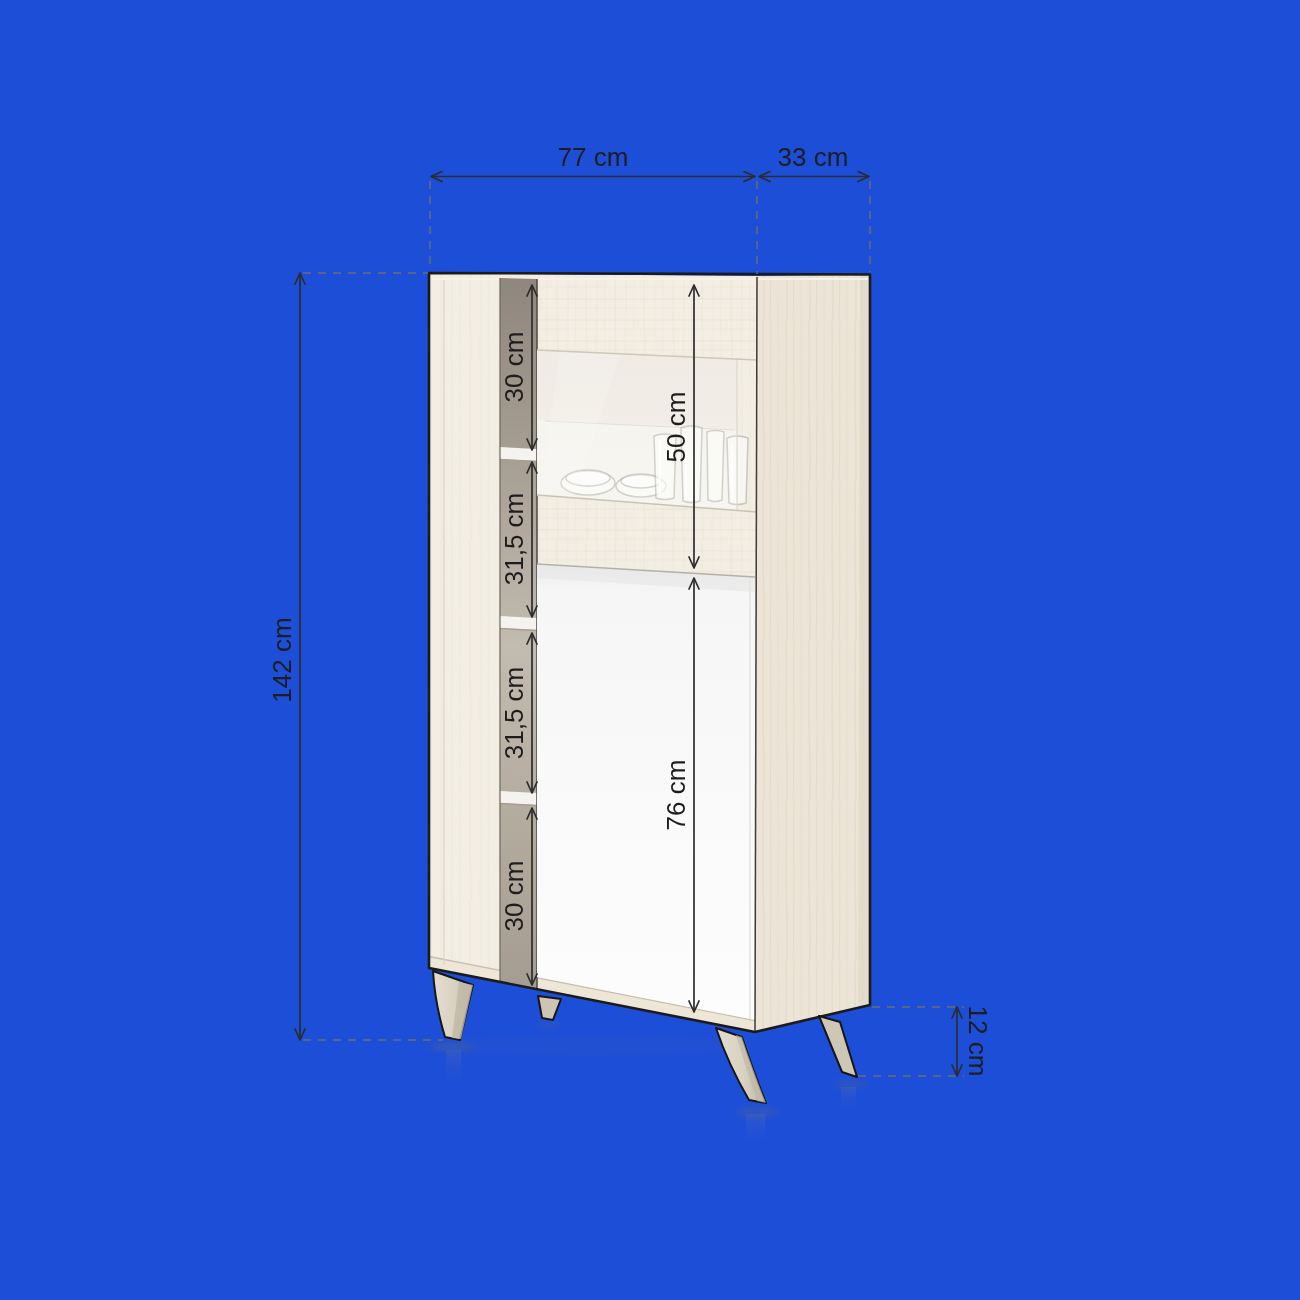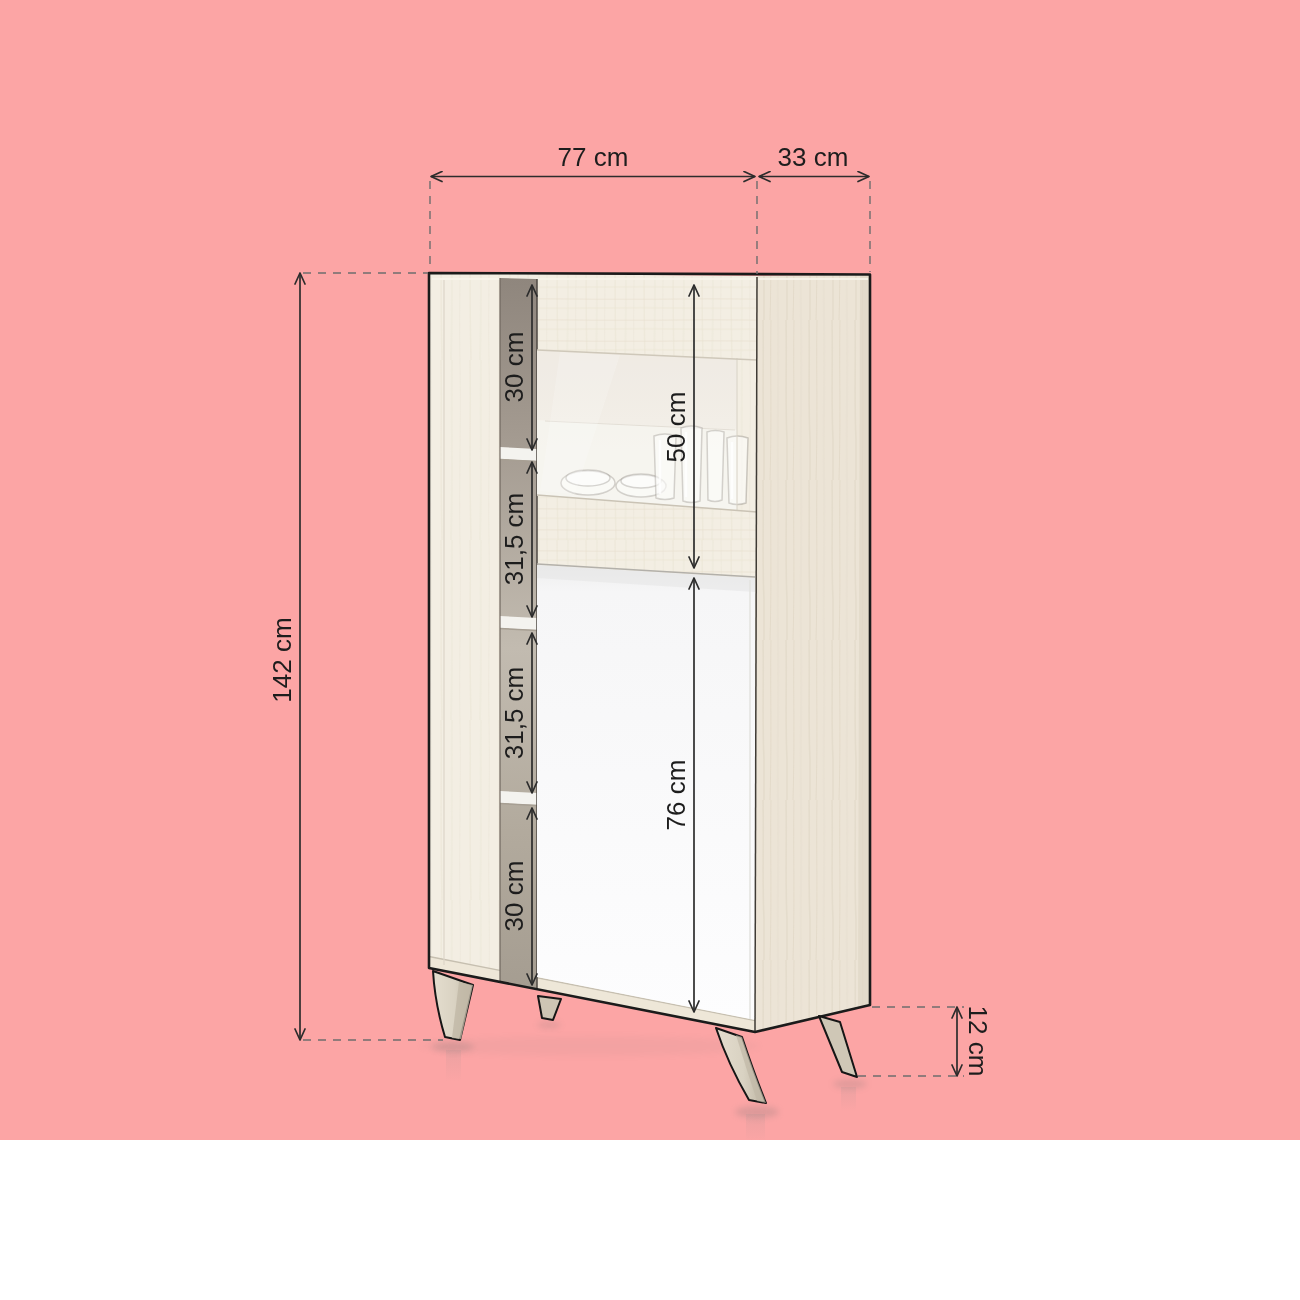--- a/index.html
+++ b/index.html
@@ -1,19 +1,19 @@
 <!DOCTYPE html>
 <html><head>
 <meta charset="utf-8">
 <style>
   html, body { margin: 0; padding: 0; background: #ffffff; }
   #stage {
     position: relative;
-    width: 1300px; height: 1140px;
-    background: #fca5a5;
+    width: 1300px; height: 1300px;
+    background: #1d4ed8;
     font-family: "Liberation Sans", sans-serif;
     text-decoration: underline;
   }
   svg { display: block; }
   .dim-text {
     font-family: "Liberation Sans", sans-serif;
     font-size: 26px;
     fill: #1d1d1d;
   }
 </style>

